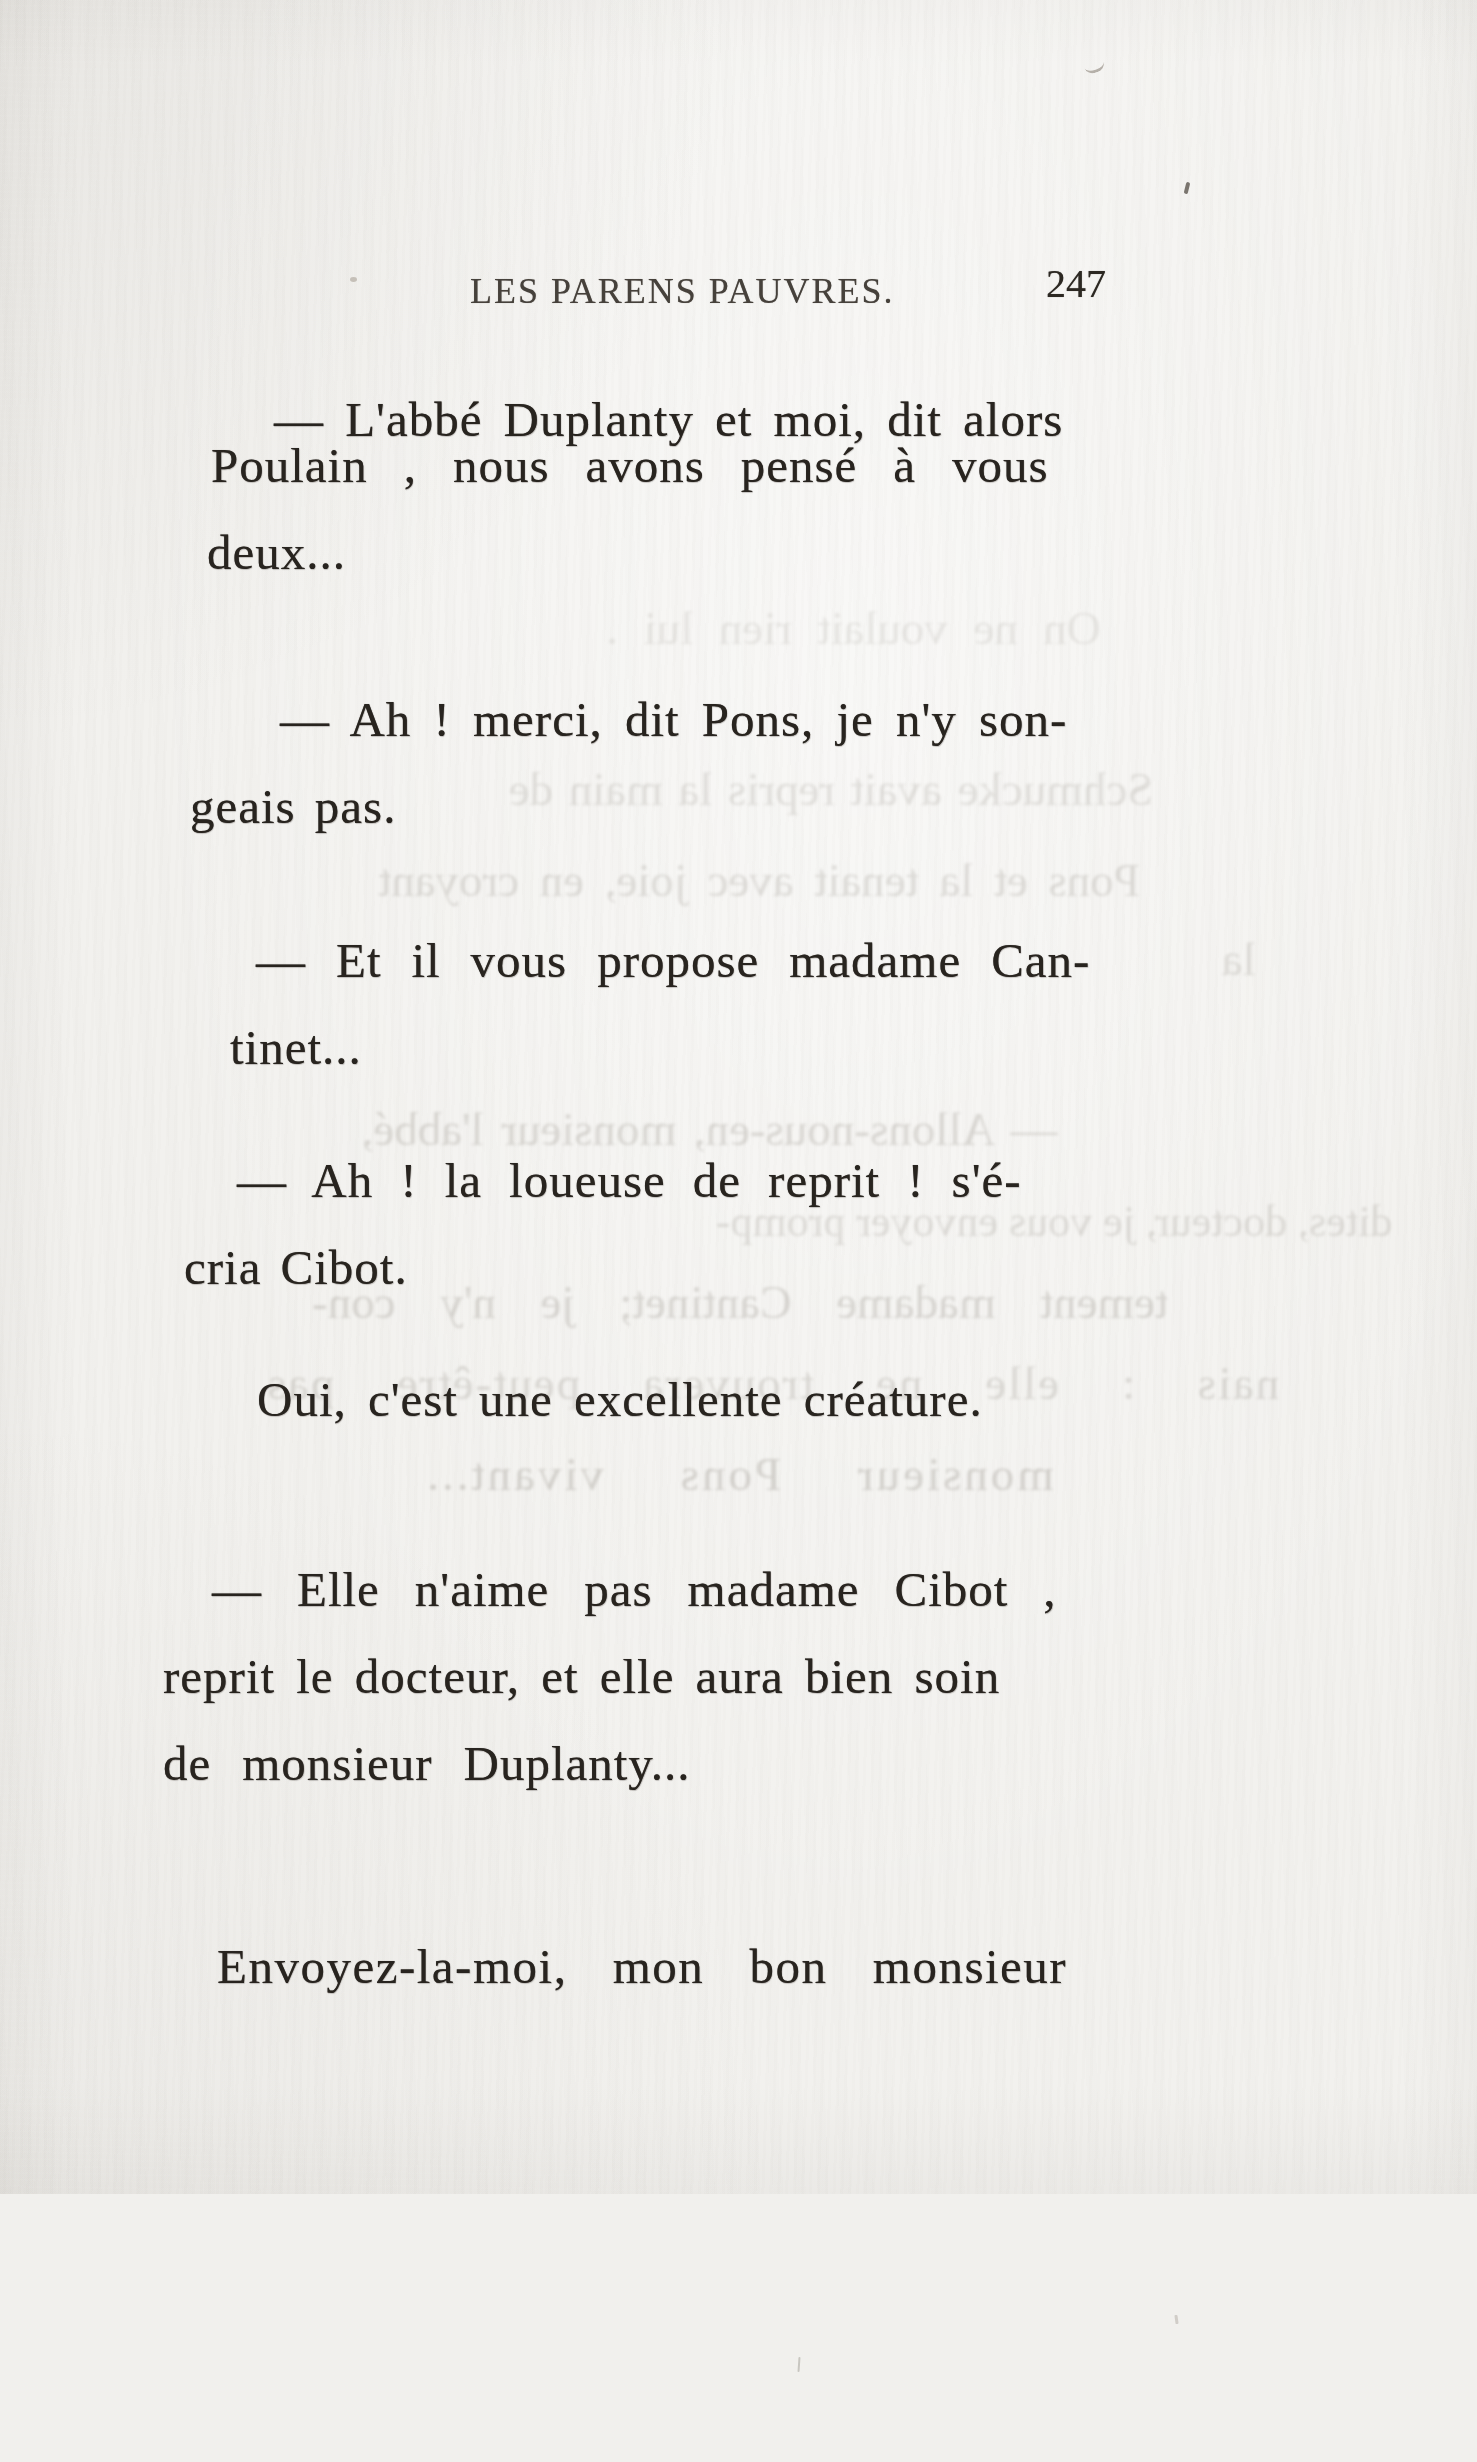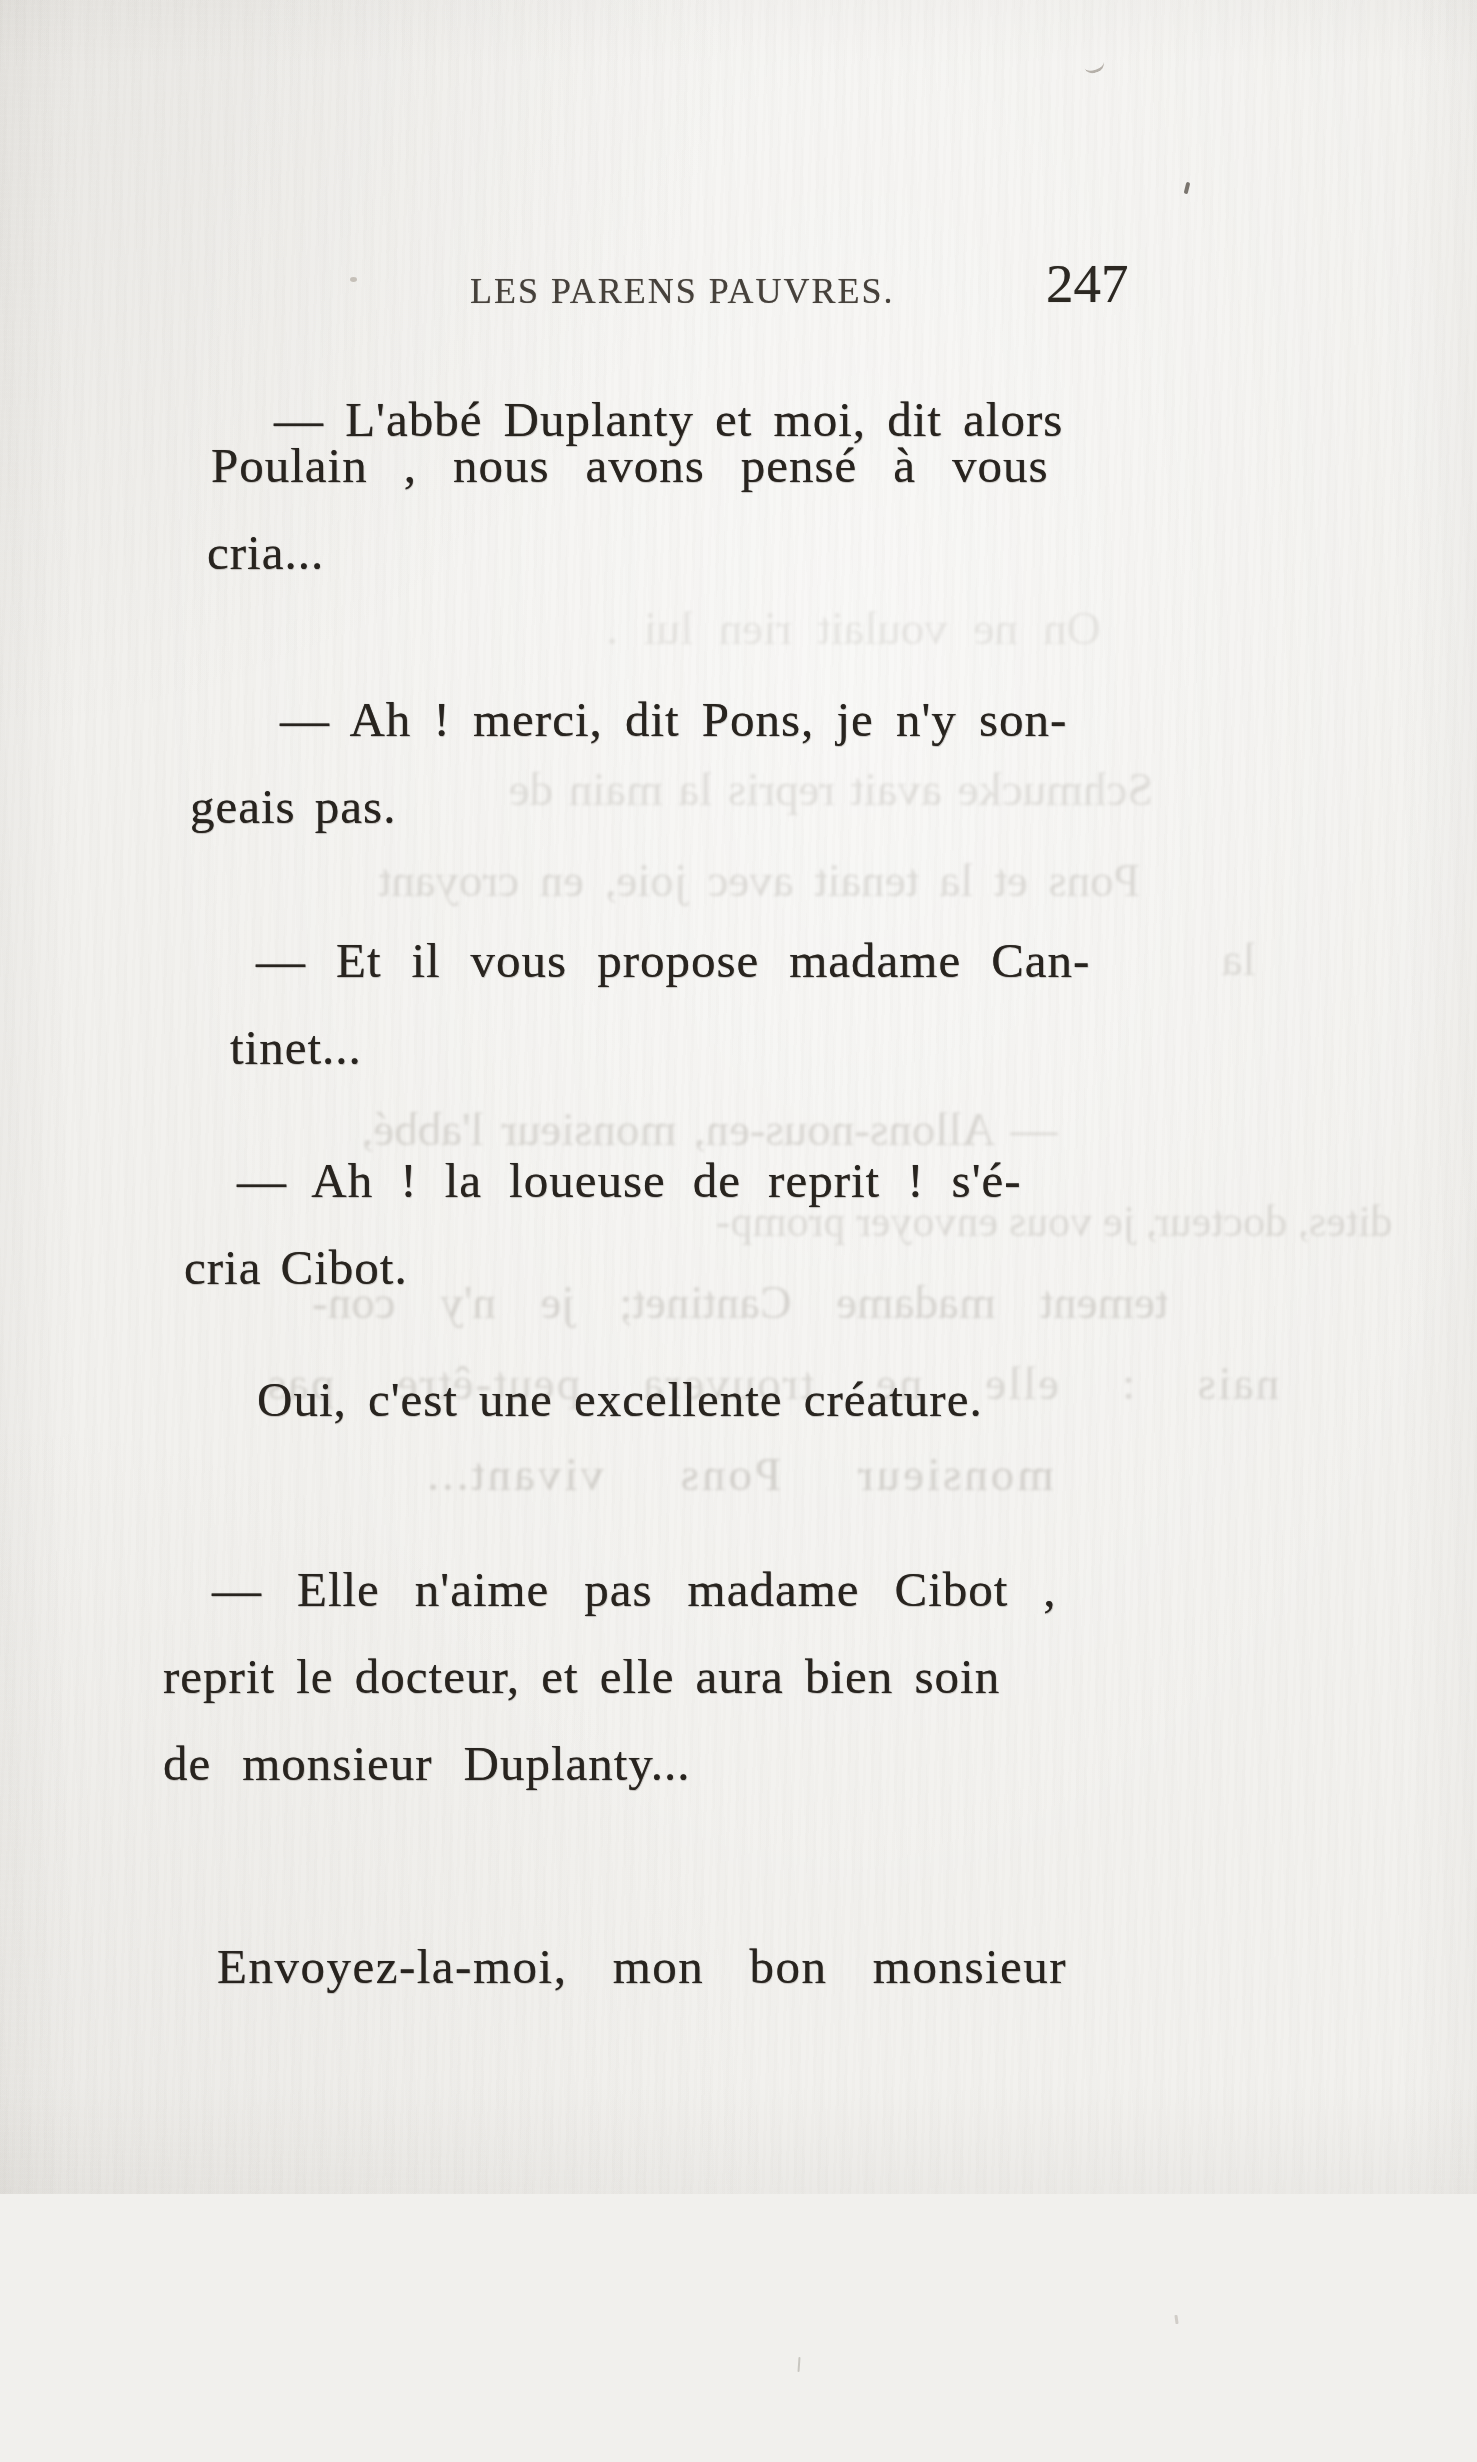--- a/index.html
+++ b/index.html
@@ -45,21 +45,21 @@
     white-space: nowrap;
     font-size: 36px;
     line-height: 36px;
     letter-spacing: 2px;
     color: #46413b;
     text-shadow: 0 0 0.8px rgba(70,64,58,0.55);
   }
   .page-number {
     position: absolute;
     white-space: nowrap;
-    font-size: 55px;
+    font-size: 40px;
     line-height: 55px;
     color: #2c2822;
     text-shadow: 0 0 0.8px rgba(44,40,34,0.6);
   }
   .bleed {
     position: absolute;
     transform: scaleX(-1);
     white-space: nowrap;
     text-align: center;
     font-size: 47px;
@@ -89,21 +89,21 @@
     <div class="bleed" style="left:670px; top:1198px; width:768px; opacity:0.18; font-size:44px;">dites, docteur, je vous envoyer promp-</div>
     <div class="bleed" style="left:212px; top:1279px; width:1056px; opacity:0.22; word-spacing:33px;">tement madame Cantinet; je n'y con-</div>
     <div class="bleed" style="left:169px; top:1360px; width:1207px; opacity:0.20; word-spacing:47px; letter-spacing:2px;">nais : elle ne trouvera peut-être pas</div>
     <div class="bleed" style="left:345px; top:1451px; width:788px; opacity:0.24; word-spacing:59px; letter-spacing:3px;">monsieur Pons vivant...</div>
   </div>
 
   <div>
 
     <div class="tl" style="left:274px; top:355px; word-spacing:7.9px;margin-top:40px;">— L'abbé Duplanty et moi, dit alors</div>
     <div class="tl" style="left:211px; top:441px; word-spacing:22.7px;">Poulain , nous avons pensé à vous</div>
-    <div class="tl" style="left:207px; top:528px;">cria...</div>
+    <div class="tl" style="left:207px; top:528px;">deux...</div>
 
     <div class="tl" style="left:280px; top:695px; word-spacing:8.9px;">— Ah ! merci, dit Pons, je n'y son-</div>
     <div class="tl" style="left:190px; top:782px; word-spacing:5.9px;">geais pas.</div>
 
     <div class="tl" style="left:256px; top:936px; word-spacing:16.7px;">— Et il vous propose madame Can-</div>
     <div class="tl" style="left:186px; top:1023px;margin-left:44px;">tinet...</div>
 
     <div class="tl" style="left:237px; top:1156px; word-spacing:13.8px;">— Ah ! la loueuse de reprit ! s'é-</div>
     <div class="tl" style="left:184px; top:1243px; word-spacing:5.9px;">cria Cibot.</div>
 

